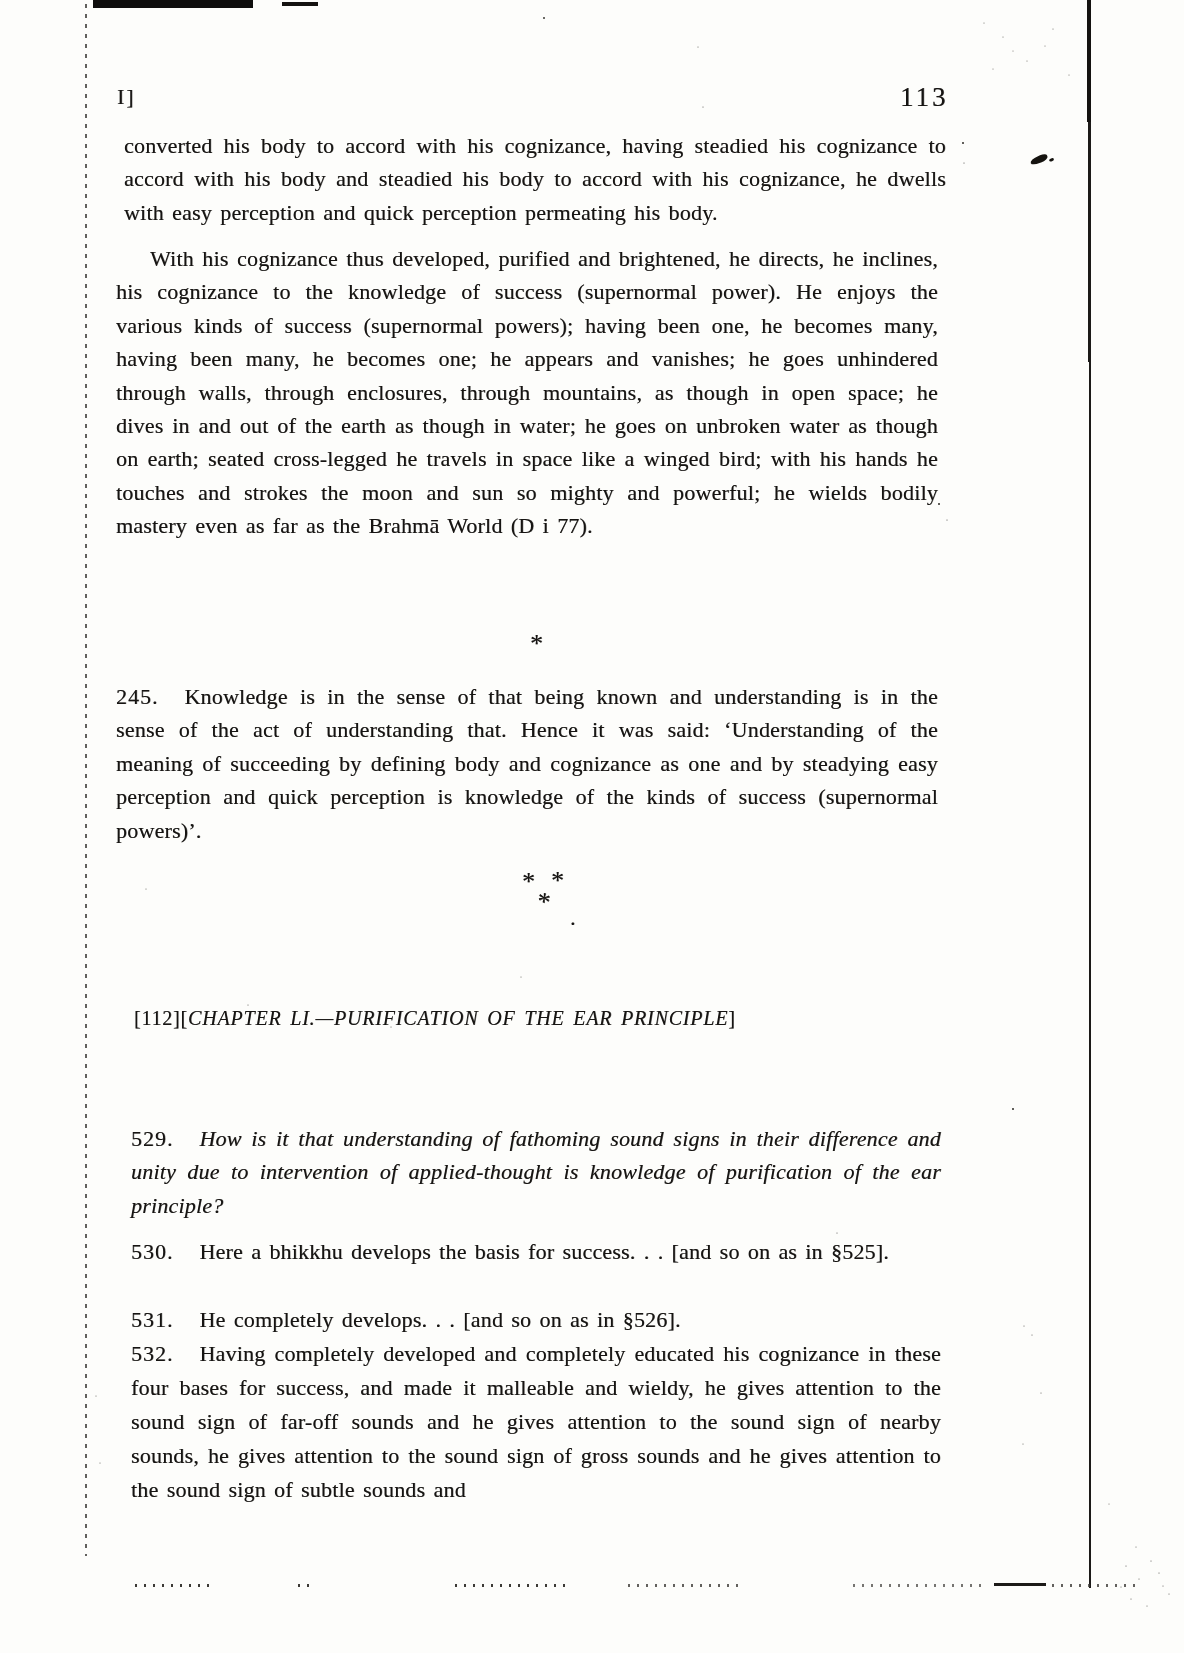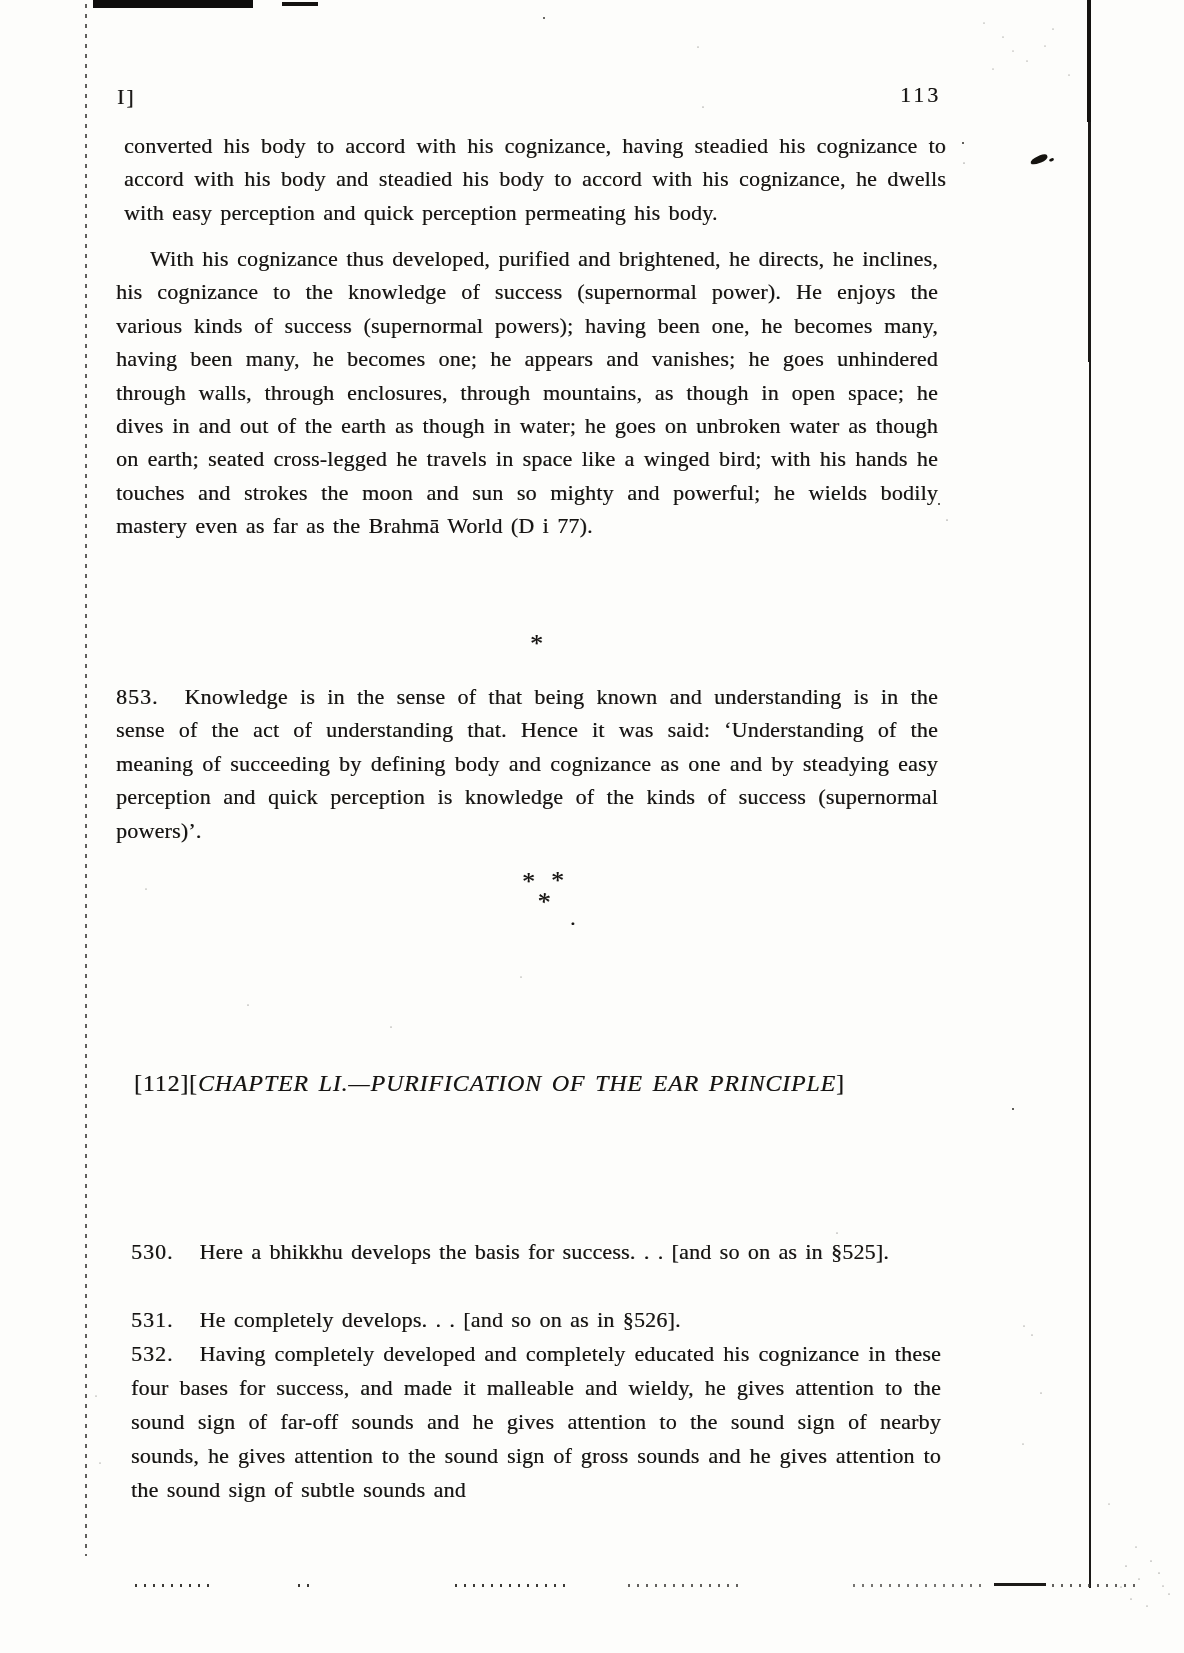--- a/index.html
+++ b/index.html
@@ -89,21 +89,21 @@
     text-shadow:0.4px 0.3px 0 rgba(22,20,18,.55);
   }
   .header-title{
     position:absolute;left:116px;top:86px;width:790px;
     text-align:center;font-size:19px;font-weight:bold;
     letter-spacing:4.5px;word-spacing:6px;
     text-shadow:0.3px 0.2px 0 rgba(22,20,18,.4);
   }
   .header-pageno{
     position:absolute;left:900px;top:82px;
-    font-size:22px;letter-spacing:3px;
+    font-size:27px;letter-spacing:3px;
     text-shadow:0.4px 0.3px 0 rgba(22,20,18,.55);
   }
   .p-cont   {left:124px;top:129px;width:822px;}
   .p-success{left:116px;top:242px;width:822px;text-indent:34px;}
   .p-528    {left:116px;top:680px;width:822px;}
   .p-529    {left:131px;top:1122px;width:810px;}
   .p-530    {left:131px;top:1235px;width:810px;}
   .p-531    {left:131px;top:1303px;width:810px;}
   .p-532    {left:131px;top:1337px;width:810px;line-height:34px;}
   .para-num{font-style:normal;margin-right:26px;letter-spacing:1px;}
@@ -111,22 +111,22 @@
   .sep-star{
     position:absolute;font-size:26px;line-height:26px;
     text-shadow:0.5px 0.4px 0 rgba(22,20,18,.6);
   }
   .sep1 {left:530px;top:631px;}
   .cl-a {left:522px;top:869px;}
   .cl-b {left:551px;top:868px;}
   .cl-c {left:537px;top:889px;transform:rotate(8deg);}
   .cl-dot{left:570px;top:905px;font-size:22px;}
   .chapter-heading{
-    position:absolute;left:134px;top:1067px;width:830px;
-    font-size:24px;line-height:32px;letter-spacing:0.8px;word-spacing:3px;
+    position:absolute;left:134px;top:1002px;width:830px;
+    font-size:20px;line-height:32px;letter-spacing:0.8px;word-spacing:3px;
     text-shadow:0.4px 0.3px 0 rgba(22,20,18,.55);
   }
   .chapter-heading .hd-italic{font-style:italic;}
 </style>
 </head>
 <body>
 
 <div class="page">
 
   <div class="rule-left"></div>
@@ -148,30 +148,33 @@
   <div class="header-marker">I]</div>
   <div class="header-pageno">113</div>
 
   <div class="txt p-cont">converted his body to accord with his cognizance, having steadied his cognizance to accord with his body and steadied his body to accord with his cognizance, he dwells with easy perception and quick perception permeating his body.</div>
 
   <div class="txt p-success">With his cognizance thus developed, purified and brightened, he directs, he inclines, his cognizance to the knowledge of success (supernormal power). He enjoys the various kinds of success (supernormal powers); having been one, he becomes many, having been many, he becomes one; he appears and vanishes; he goes unhindered through walls, through enclosures, through mountains, as though in open space; he dives in and out of the earth as though in water; he goes on unbroken water as though on earth; seated cross-legged he travels in space like a winged bird; with his hands he touches and strokes the moon and sun so mighty and powerful; he wields bodily mastery even as far as the Brahmā World (D i 77).</div>
 
   <div class="sep-star sep1">*</div>
 
   <div class="txt p-528">
-    <span class="para-num">853.</span><span>Knowledge is in the sense of that being known and understanding is in the sense of the act of understanding that. Hence it was said: ‘Understanding of the meaning of succeeding by defining body and cognizance as one and by steadying easy perception and quick perception is knowledge of the kinds of success (supernormal powers)’.</span>
+    <span class="para-num">245.</span><span>Knowledge is in the sense of that being known and understanding is in the sense of the act of understanding that. Hence it was said: ‘Understanding of the meaning of succeeding by defining body and cognizance as one and by steadying easy perception and quick perception is knowledge of the kinds of success (supernormal powers)’.</span>
   </div>
 
   <div class="sep-star cl-a">*</div>
   <div class="sep-star cl-b">*</div>
   <div class="sep-star cl-c">*</div>
   <div class="sep-star cl-dot">.</div>
 
   <div class="chapter-heading"><span>[112][</span><span class="hd-italic">CHAPTER LI.—PURIFICATION OF THE EAR PRINCIPLE</span><span>]</span></div>
 
+  <div class="txt p-529">
+    <span class="para-num">529.</span><span class="italic-text">How is it that understanding of fathoming sound signs in their difference and unity due to intervention of applied-thought is knowledge of purification of the ear principle?</span>
+  </div>
 
   <div class="txt p-530">
     <span class="para-num">530.</span><span>Here a bhikkhu develops the basis for success. . . [and so on as in §525].</span>
   </div>
 
   <div class="txt p-531">
     <span class="para-num">531.</span><span>He completely develops. . . [and so on as in §526].</span>
   </div>
 
   <div class="txt p-532">

